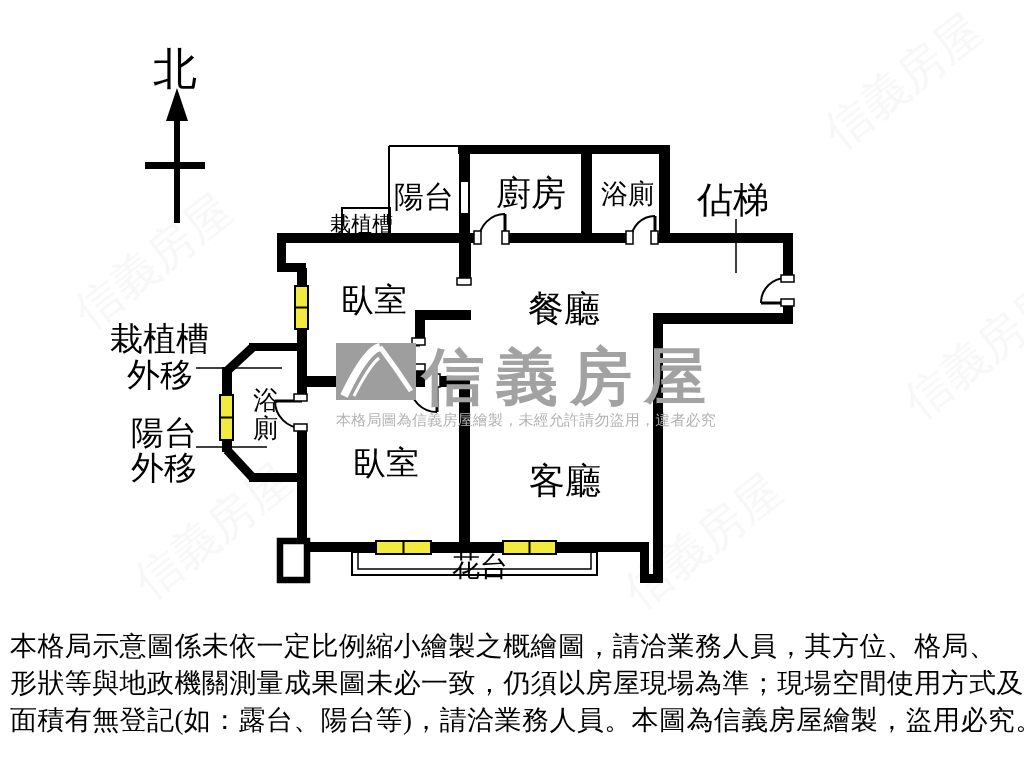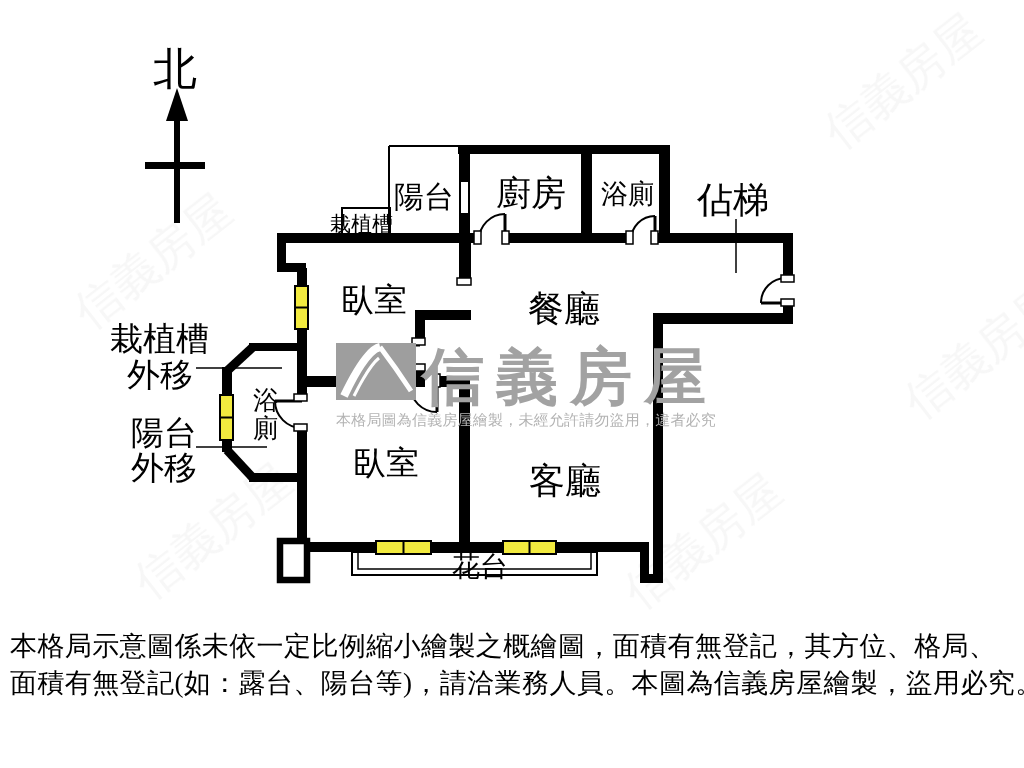--- a/index.html
+++ b/index.html
@@ -156,17 +156,18 @@
     <rect x="336" y="343" width="80" height="57" fill="#9e9e9e"></rect>
     <path d="M344,396 Q366,350 380,347" stroke="#fff" stroke-width="8" fill="none"></path>
     <path d="M380,347 Q396,368 411,391" stroke="#fff" stroke-width="5" fill="none"></path>
     <path d="M354,396 Q369,366 379,358" stroke="#fff" stroke-width="3" fill="none"></path>
     <text class="wm-brand" x="422" y="398" font-size="62" letter-spacing="12" fill="#a2a2a2">信義房屋</text>
     <text x="336" y="425" font-size="15" letter-spacing="0.2" fill="#b3b3b3">本格局圖為信義房屋繪製，未經允許請勿盜用，違者必究</text>
   </g>
 </svg>
 
   <div class="disclaimer">
-    <p>本格局示意圖係未依一定比例縮小繪製之概繪圖，面積有無登記，其方位、格局、</p>
+    <p>本格局示意圖係未依一定比例縮小繪製之概繪圖，請洽業務人員，其方位、格局、</p>
+    <p>形狀等與地政機關測量成果圖未必一致，仍須以房屋現場為準；現場空間使用方式及</p>
     <p>面積有無登記(如：露台、陽台等)，請洽業務人員。本圖為信義房屋繪製，盜用必究。</p>
   </div>
 
 </div>
 
 </body></html>

